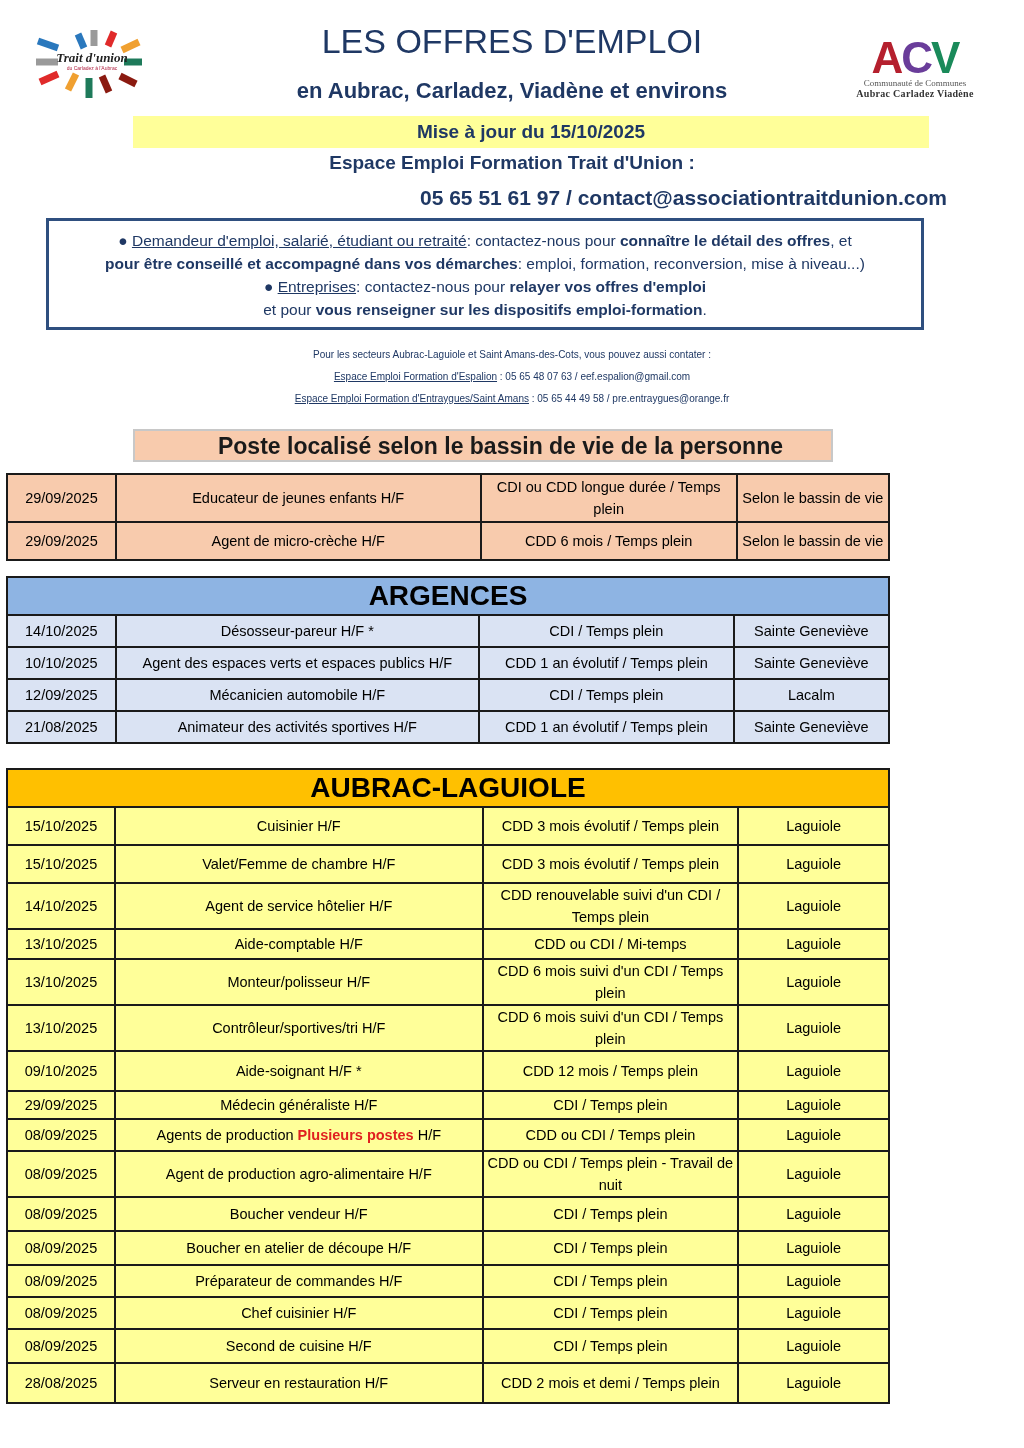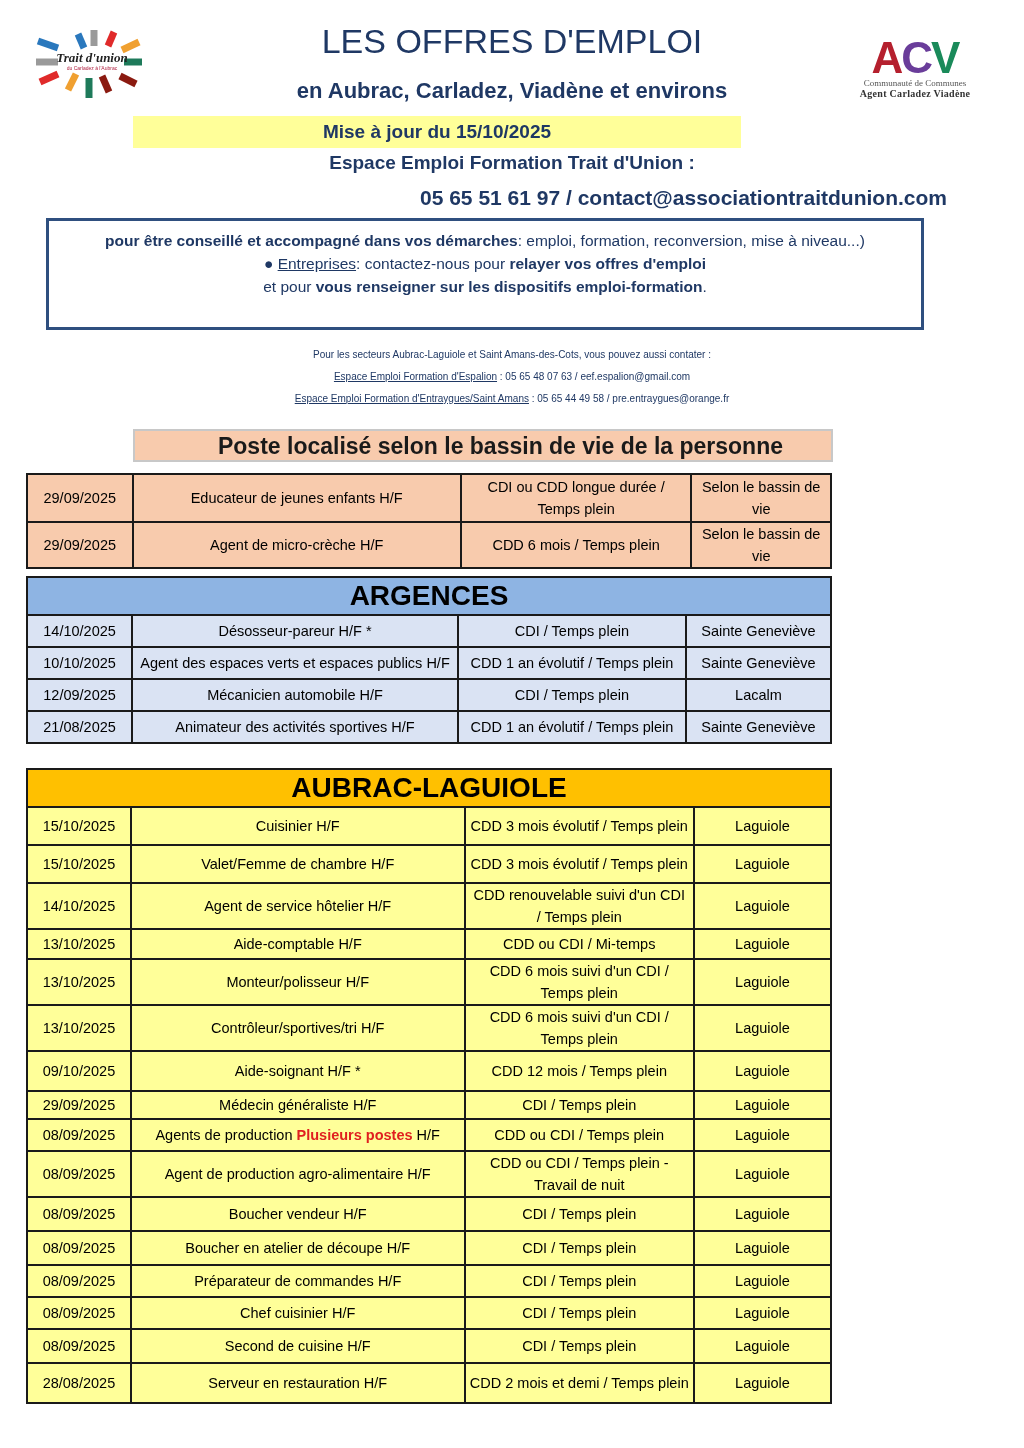--- a/index.html
+++ b/index.html
@@ -5,35 +5,35 @@
   * { box-sizing: border-box; margin: 0; padding: 0; }
   body { width: 1024px; height: 1448px; background: #ffffff; font-family: "Liberation Sans", sans-serif; color: #000; position: relative; overflow: hidden; }
   #logo-left { position: absolute; left: 32px; top: 26px; width: 158px; height: 78px; }
   #logo-right { position: absolute; left: 840px; top: 38px; width: 150px; height: 66px; text-align: center; }
   .acv-letters { font-family: "Liberation Sans", sans-serif; font-size: 44px; font-weight: bold; line-height: 40px; letter-spacing: -2px; }
   .acv-sub1 { font-family: "Liberation Serif", serif; font-size: 9px; color: #555; line-height: 10px; }
   .acv-sub2 { font-family: "Liberation Serif", serif; font-size: 10px; font-weight: bold; color: #333; line-height: 12px; letter-spacing: 0.3px; }
 
   #title { position: absolute; left: 0; width: 1024px; top: 22px; text-align: center; font-size: 34px; font-weight: normal; color: #1f3864; }
   #subtitle { position: absolute; left: 0; width: 1024px; top: 78px; text-align: center; font-size: 22px; font-weight: bold; color: #1f3864; }
-  #update-bar { position: absolute; left: 133px; top: 116px; width: 608px; height: 32px; background: #ffff99; text-align: center; font-size: 19px; font-weight: bold; color: #1f3864; line-height: 32px; }
+  #update-bar { position: absolute; left: 133px; top: 116px; width: 796px; height: 32px; background: #ffff99; text-align: center; font-size: 19px; font-weight: bold; color: #1f3864; line-height: 32px; }
   #espace-title { position: absolute; left: 0; width: 1024px; top: 152px; text-align: center; font-size: 19px; font-weight: bold; color: #1f3864; }
   #espace-contact { position: absolute; left: 0; width: 947px; top: 186px; text-align: right; font-size: 21px; font-weight: bold; color: #1f3864; }
 
   #info-box { position: absolute; left: 46px; top: 218px; width: 878px; height: 112px; border: 3px solid #2f4f7f; padding: 8px 12px; text-align: center; font-size: 15.5px; line-height: 23px; color: #1f3864; }
   #info-box u { text-decoration: underline; }
   #info-box b { font-weight: bold; }
 
   #other-contacts { position: absolute; left: 0; width: 1024px; top: 344px; text-align: center; font-size: 10px; line-height: 22px; color: #1f3864; }
   #other-contacts u { text-decoration: underline; }
 
   .section-banner { position: absolute; text-align: center; font-weight: bold; font-size: 23px; padding-left: 35px; }
   #banner-bassin { left: 133px; top: 429px; width: 700px; height: 33px; background: #f8cbad; border: 2px solid #c8c8c8; line-height: 30px; color: #1a1a1a; }
 
-  table.jobs { position: absolute; left: 26px; width: 806px; border-collapse: collapse; font-size: 14.5px; padding-left: 12px; }
+  table.jobs { position: absolute; left: 6px; width: 884px; border-collapse: collapse; font-size: 14.5px; padding-left: 12px; }
   table.jobs td, table.jobs th { border: 2px solid #1a1a1a; text-align: center; vertical-align: middle; padding: 0 4px; line-height: 22px; }
   table.jobs th { font-size: 28px; font-weight: bold; height: 38px; }
   col.c1 { width: 113px; } col.c2 { width: 410px; } col.c3 { width: 288px; } col.c4 { width: 168px; }
 
   #tbl-bassin { top: 473px; background: #f8cbad; }
   #tbl-bassin td { height: 38px; }
   #tbl-bassin tr:first-child td { height: 48px; }
 
   #tbl-argences { top: 576px; background: #dae3f3; }
   #tbl-argences th { background: #8eb4e3; }
@@ -65,30 +65,34 @@
     <text x="60" y="36" text-anchor="middle" font-family="Liberation Serif, serif" font-style="italic" font-weight="bold" font-size="13" fill="#222">Trait d'union</text>
     <text x="60" y="44" text-anchor="middle" font-family="Liberation Sans, sans-serif" font-size="5" fill="#b02040">du Carladez à l'Aubrac</text>
   </svg>
 </div>
 
 <div id="logo-right">
   <div class="acv-letters">
     <span id="acv-a" style="color: rgb(181, 32, 46);">A</span><span id="acv-c" style="color: rgb(106, 61, 154);">C</span><span id="acv-v" style="color: rgb(26, 138, 90);">V</span>
   </div>
   <div class="acv-sub1">Communauté de Communes</div>
-  <div class="acv-sub2">Agent Carladez Viadène</div>
+  <div class="acv-sub2">Aubrac Carladez Viadène</div>
 </div>
 
 <h1 id="title">LES OFFRES D'EMPLOI</h1>
 <div id="subtitle">en Aubrac, Carladez, Viadène et environs</div>
 <div id="update-bar">Mise à jour du 15/10/2025</div>
 <div id="espace-title">Espace Emploi Formation Trait d'Union :</div>
 <div id="espace-contact">05 65 51 61 97 / contact@associationtraitdunion.com</div>
 
 <div id="info-box">
+  <div>
+    <span>●</span>
+    <u>Demandeur d'emploi, salarié, étudiant ou retraité</u><span>: contactez-nous pour </span><b>connaître le détail des offres</b><span>, et</span>
+  </div>
   <div>
     <b>pour être conseillé et accompagné dans vos démarches</b><span>: emploi, formation, reconversion, mise à niveau...)</span>
   </div>
   <div>
     <span>●</span>
     <u>Entreprises</u><span>: contactez-nous pour </span><b>relayer vos offres d'emploi</b>
   </div>
   <div>
     <span>et pour </span><b>vous renseigner sur les dispositifs emploi-formation</b><span>.</span>
   </div>

